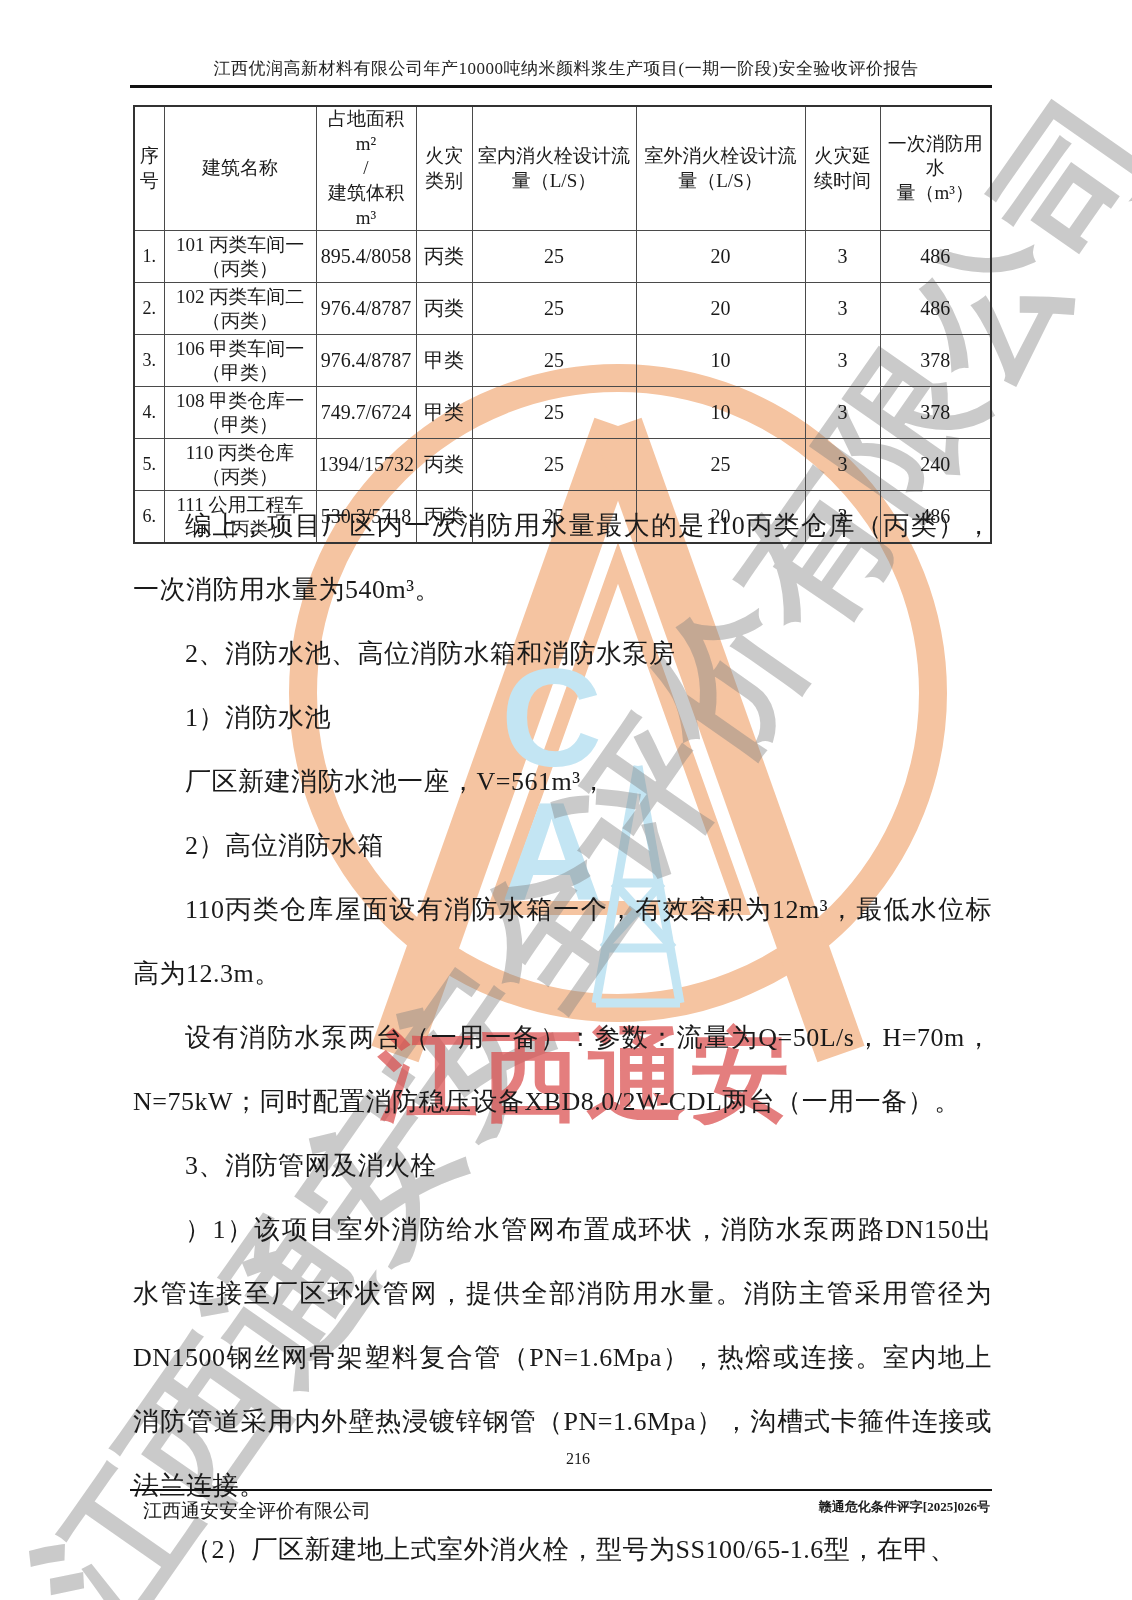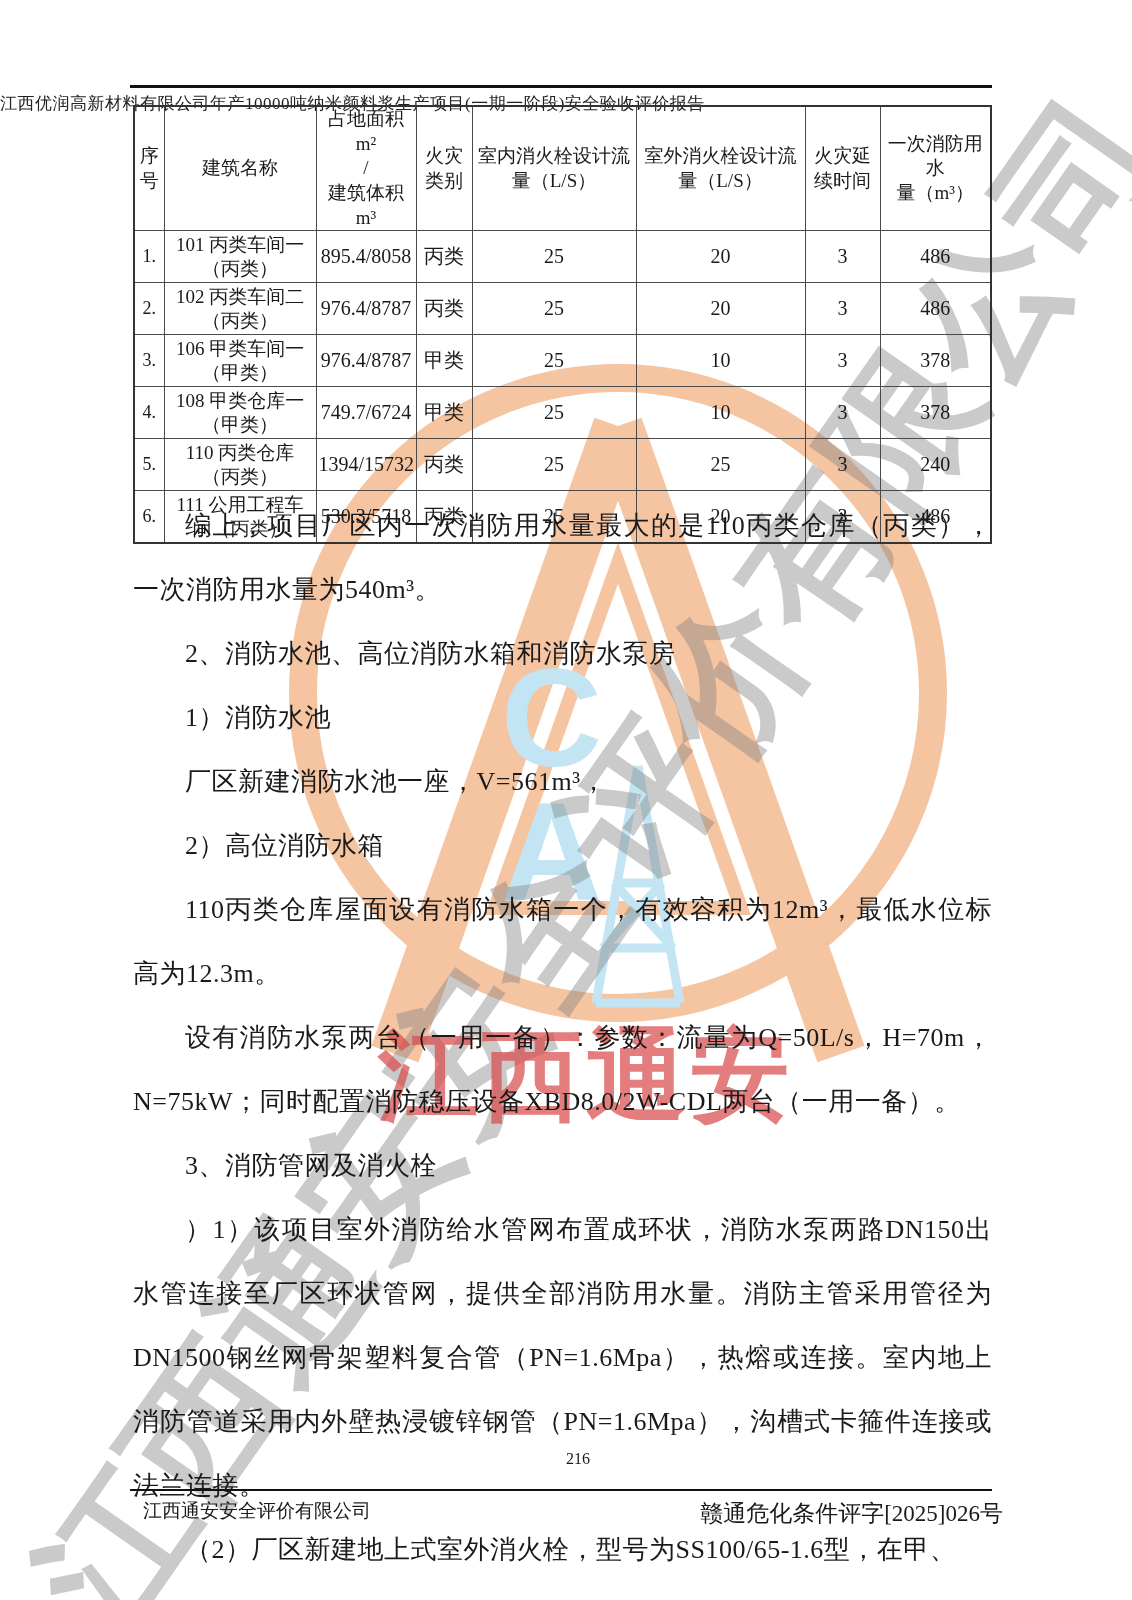--- a/index.html
+++ b/index.html
@@ -19,22 +19,22 @@
   }
   .wm-logo{position:absolute;left:263px;top:338px;}
   .wm-red{
     position:absolute;left:378px;top:1022px;
     font-size:100px;line-height:110px;font-weight:bold;letter-spacing:4px;
     color:rgba(218,76,76,0.72);white-space:nowrap;
   }
   
   .content{position:absolute;inset:0;z-index:2;}
   .doc-title{
-    position:absolute;top:57px;left:0;width:100%;
-    font-size:17px;letter-spacing:0.5px;color:#222;margin-top:35px;
+    position:absolute;top:57px;left:0;width:100%;text-align:center;
+    font-size:17px;letter-spacing:0.5px;color:#222;
   }
   .header-rule{position:absolute;top:85px;left:130px;width:862px;height:3px;background:#111;}
   table.fire{
     position:absolute;left:133px;top:105px;width:857px;
     border-collapse:collapse;table-layout:fixed;background:transparent;
     border:2px solid #333;
   }
   table.fire th,table.fire td{
     border:1px solid #4a4a4a;text-align:center;vertical-align:middle;
     padding:0 2px;white-space:pre-line;
@@ -42,21 +42,21 @@
   table.fire th{height:77px;font-size:19px;font-weight:normal;line-height:1.3;}
   table.fire td{height:51px;font-size:20px;}
   table.fire td.name-cell{font-size:19px;line-height:1.25;margin-left:48px;}
   table.fire td.seq-cell{font-size:18px;}
   .paras{position:absolute;left:133px;top:494px;width:859px;}
   .paras p{margin:0;font-size:26px;line-height:64px;letter-spacing:0.5px;text-align:justify;}
   .paras p.indent{text-indent:2em;}
   .page-num{position:absolute;top:1450px;left:12px;width:100%;text-align:center;font-size:16px;}
   .footer-rule{position:absolute;top:1489px;left:130px;width:862px;height:2px;background:#111;}
   .footer-left{position:absolute;top:1498px;left:143px;font-size:19px;}
-  .footer-right{position:absolute;top:1498px;right:129px;font-size:23px;}
+  .footer-right{position:absolute;top:1498px;right:142px;font-size:13px;font-weight:bold;}
 </style>
 </head>
 <body>
 
 <div class="page">
 
   <div class="wm-layer">
     <svg class="wm-logo" width="710" height="730" viewBox="0 0 710 730">
       <circle cx="355" cy="355" r="315" fill="none" stroke="#f5c4a1" stroke-width="28"></circle>
       <line x1="355" y1="88" x2="132" y2="716" stroke="#f5c4a1" stroke-width="50"></line>

